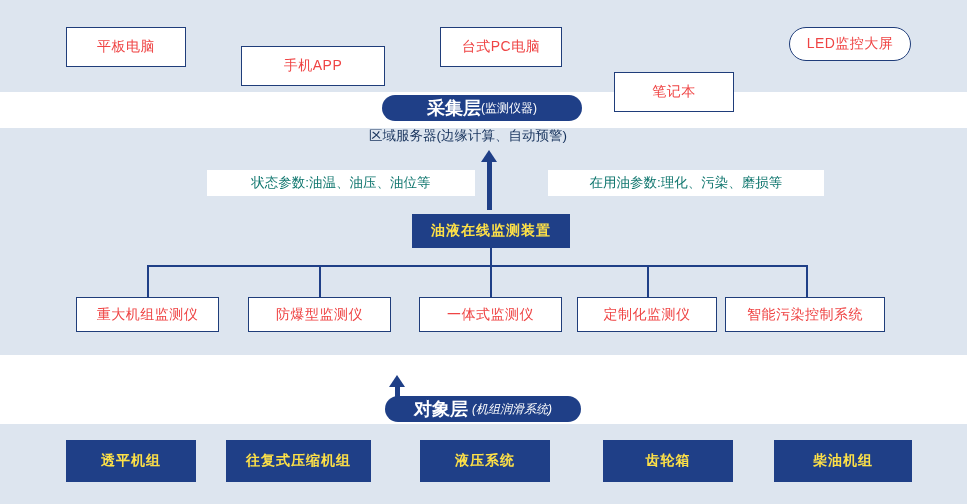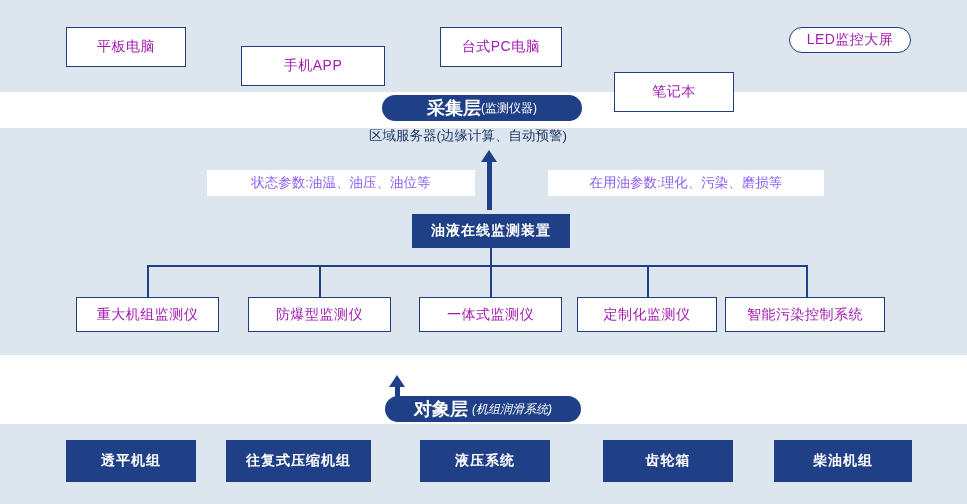--- a/index.html
+++ b/index.html
@@ -31,35 +31,35 @@
 
   
   .lbox {
     position: absolute;
     box-sizing: border-box;
     background: #ffffff;
     border: 1px solid #1f3d7a;
     display: flex;
     align-items: center;
     justify-content: center;
-    color: #a21caf;
+    color: #ef4444;
     font-size: 14px;
     letter-spacing: 0.5px;
   }
 
   
   .dbox {
     position: absolute;
     box-sizing: border-box;
     background: #1f3f87;
     border: 1px solid #1f3f87;
     display: flex;
     align-items: center;
     justify-content: center;
-    color: #ffffff;
+    color: #fde047;
     font-size: 14px;
     font-weight: bold;
     letter-spacing: 1px;
   }
 
   
   .pill {
     position: absolute;
     box-sizing: border-box;
     background: #1f3f87;
@@ -79,21 +79,21 @@
   .tlabel {
     position: absolute;
     color: #16325c;
     font-size: 13.5px;
     white-space: nowrap;
   }
   .wlabel {
     position: absolute;
     box-sizing: border-box;
     background: #ffffff;
-    color: #8b5cf6;
+    color: #0f766e;
     font-size: 13.5px;
     white-space: nowrap;
     display: flex;
     align-items: center;
     justify-content: center;
     padding: 3px 8px;
   }
 
   
   .ln {
@@ -132,21 +132,21 @@
   </div>
   <div class="lbox" style="left:241px; top:27px; width:144px; height:40px;margin-top:19px;">
     <span>手机APP</span>
   </div>
   <div class="lbox" style="left:440px; top:27px; width:122px; height:40px;">
     <span>台式PC电脑</span>
   </div>
   <div class="lbox" style="left:614px; top:27px; width:120px; height:40px;margin-top:45px;">
     <span>笔记本</span>
   </div>
-  <div class="lbox" style="left:789px; top:27px; width:122px; height:26px;border-radius:20px;">
+  <div class="lbox" style="left:789px; top:27px; width:122px; height:34px;border-radius:20px;">
     <span>LED监控大屏</span>
   </div>
 
   <div class="pill" style="left:382px; top:95px; width:200px; height:26px;">
     <b>采集层</b>
       <span class="sub">(监测仪器)</span>
   </div>
 
   <div class="tlabel" style="left:369px; top:127px;">区域服务器(边缘计算、自动预警)</div>
 

